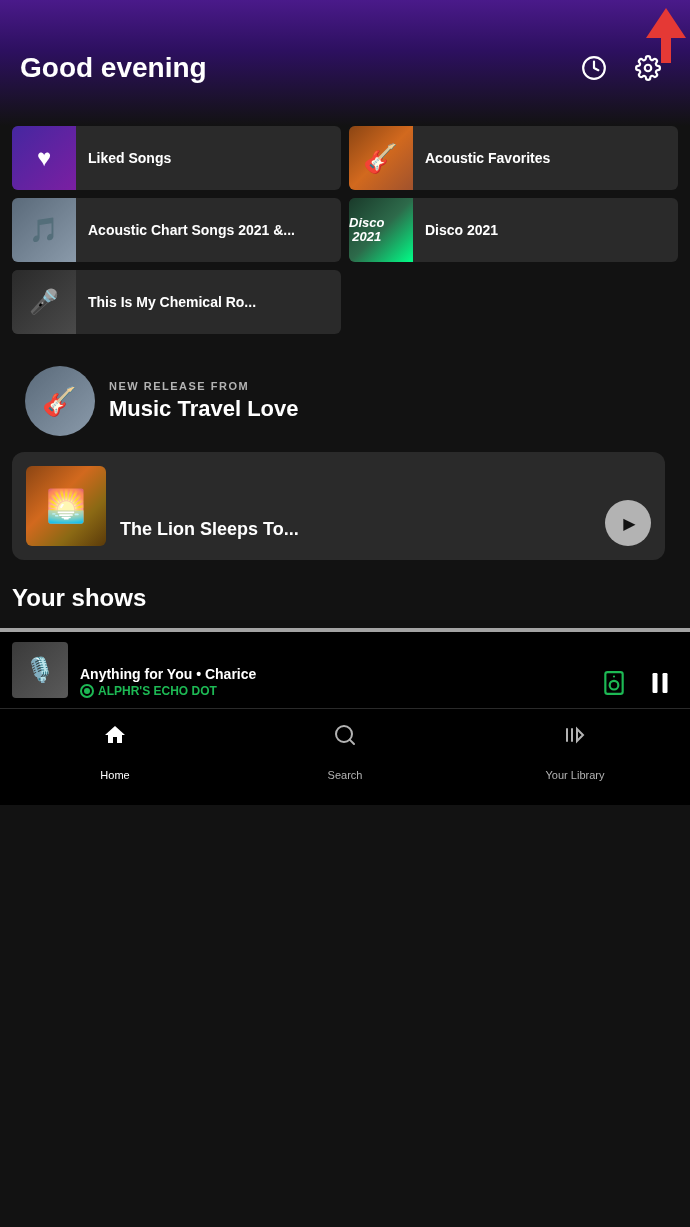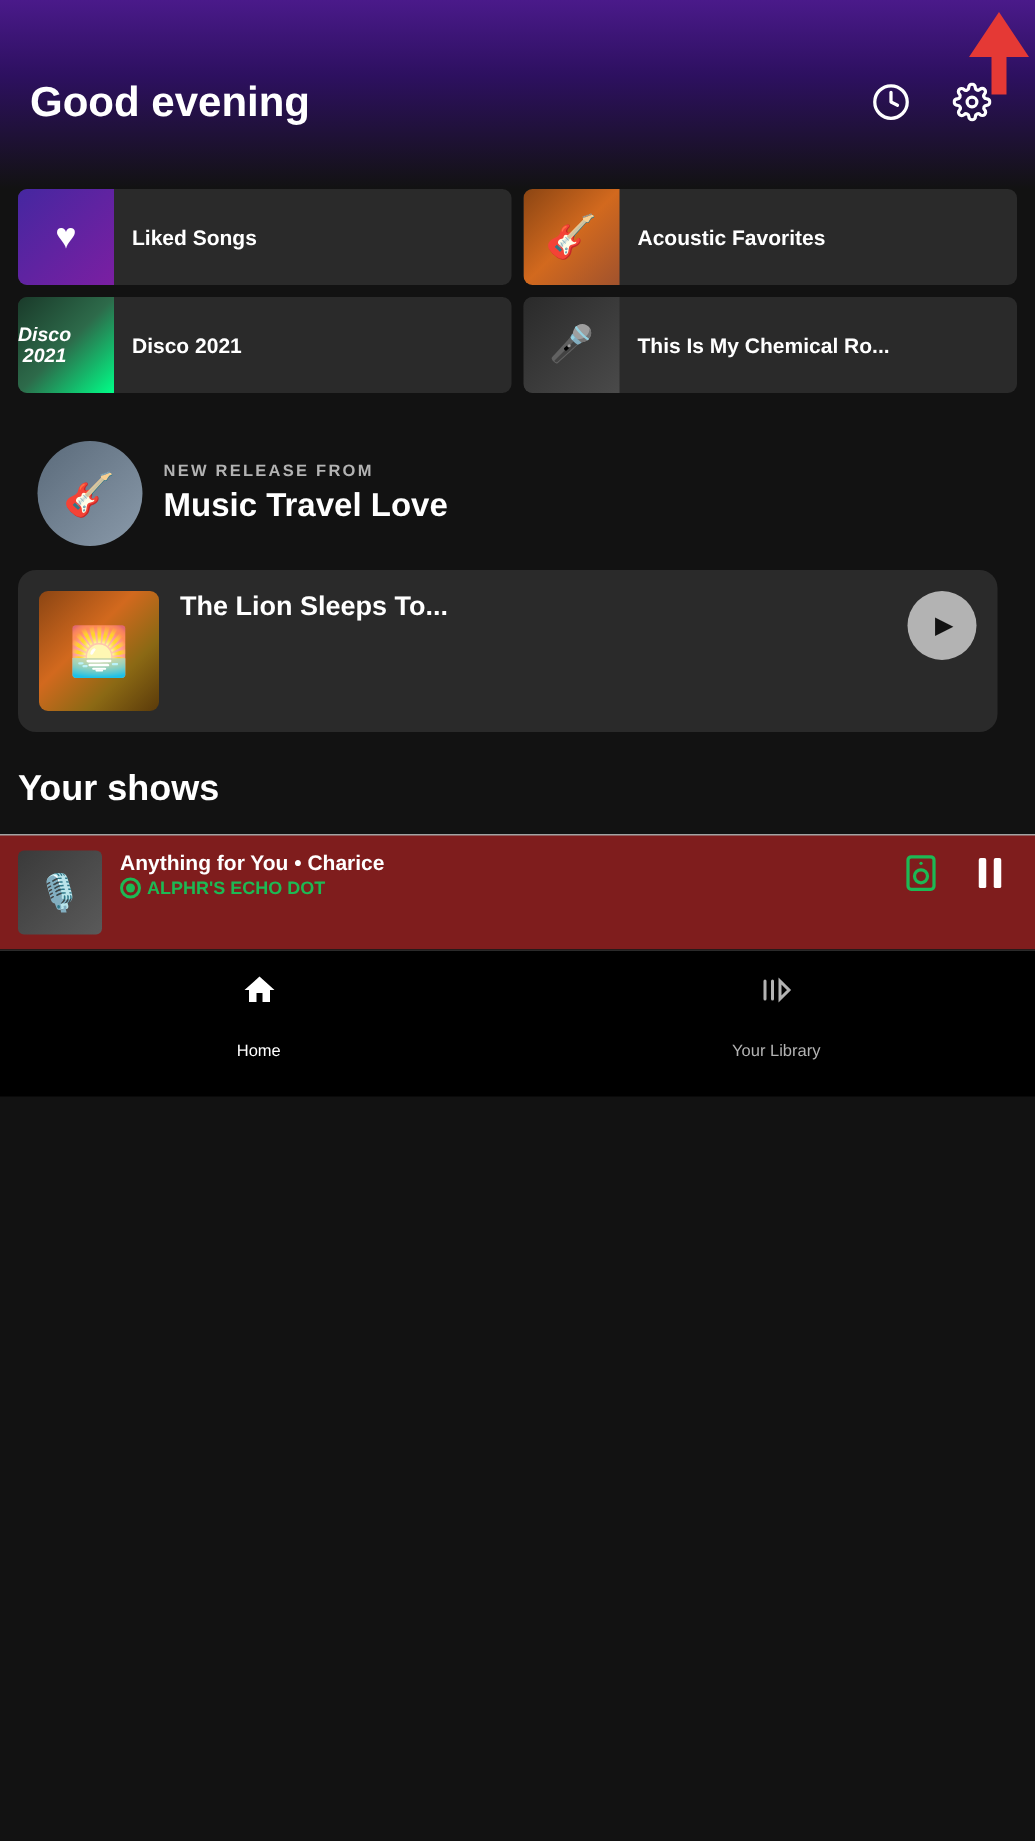--- a/index.html
+++ b/index.html
@@ -242,21 +242,21 @@
       color: #fff;
     }
 
     
     .song-card {
       margin: 0 25px 24px 12px;
       background: #2a2a2a;
       border-radius: 12px;
       padding: 14px;
       display: flex;
-      align-items: flex-start;
+      align-items: flex-end;
       gap: 14px;
       cursor: pointer;
     }
 
     .song-thumb {
       width: 80px;
       height: 80px;
       border-radius: 6px;
       flex-shrink: 0;
       background: linear-gradient(135deg, #8B4513 0%, #D2691E 40%, #8B6914 70%, #5a3a0a 100%);
@@ -307,25 +307,25 @@
     
     .section-title {
       font-size: 24px;
       font-weight: 700;
       color: #fff;
       padding: 0 12px 16px 12px;
     }
 
     
     .now-playing-bar {
-      background: #7f1d1d;
-      border-top: 1px solid #a3a3a3;
+      background: #000000;
+      border-top: 4px solid #a3a3a3;
       padding: 10px 12px;
       display: flex;
-      align-items: flex-start;
+      align-items: flex-end;
       gap: 12px;
     }
 
     .now-playing-thumb {
       width: 56px;
       height: 56px;
       border-radius: 4px;
       background: linear-gradient(135deg, #3a3a3a 0%, #5a5a5a 100%);
       flex-shrink: 0;
       display: flex;
@@ -473,20 +473,24 @@
       <span class="heart">♥</span>
     </div>
     <span class="quick-item-label">Liked Songs</span>
   </div>
 
   <div class="quick-item">
     <div class="quick-item-thumb thumb-acoustic-fav"></div>
     <span class="quick-item-label">Acoustic Favorites</span>
   </div>
 
+  <div class="quick-item">
+    <div class="quick-item-thumb thumb-acoustic-chart"></div>
+    <span class="quick-item-label">Acoustic Chart Songs 2021 &amp;...</span>
+  </div>
 
   <div class="quick-item">
     <div class="quick-item-thumb thumb-disco">
       <span class="thumb-disco-text">Disco<br>2021</span>
     </div>
     <span class="quick-item-label">Disco 2021</span>
   </div>
 
   <div class="quick-item">
     <div class="quick-item-thumb thumb-mcr"></div>
@@ -549,20 +553,29 @@
 
   <div class="nav-item active">
     <span class="nav-icon">
       <svg width="24" height="24" viewBox="0 0 24 24" fill="#fff">
         <path d="M10 20v-6h4v6h5v-8h3L12 3 2 12h3v8z"></path>
       </svg>
     </span>
     <span class="nav-label">Home</span>
   </div>
 
+  <div class="nav-item">
+    <span class="nav-icon">
+      <svg width="24" height="24" viewBox="0 0 24 24" fill="none" stroke="#b3b3b3" stroke-width="2" stroke-linecap="round">
+        <circle cx="11" cy="11" r="8"></circle>
+        <line x1="21" y1="21" x2="16.65" y2="16.65"></line>
+      </svg>
+    </span>
+    <span class="nav-label">Search</span>
+  </div>
 
   <div class="nav-item">
     <span class="nav-icon">
       <svg width="24" height="24" viewBox="0 0 24 24" fill="none" stroke="#b3b3b3" stroke-width="2" stroke-linecap="round">
         <line x1="4" y1="6" x2="4" y2="18"></line>
         <line x1="9" y1="6" x2="9" y2="18"></line>
         <path d="M14 6l6 6-6 6V6z"></path>
       </svg>
     </span>
     <span class="nav-label">Your Library</span>

